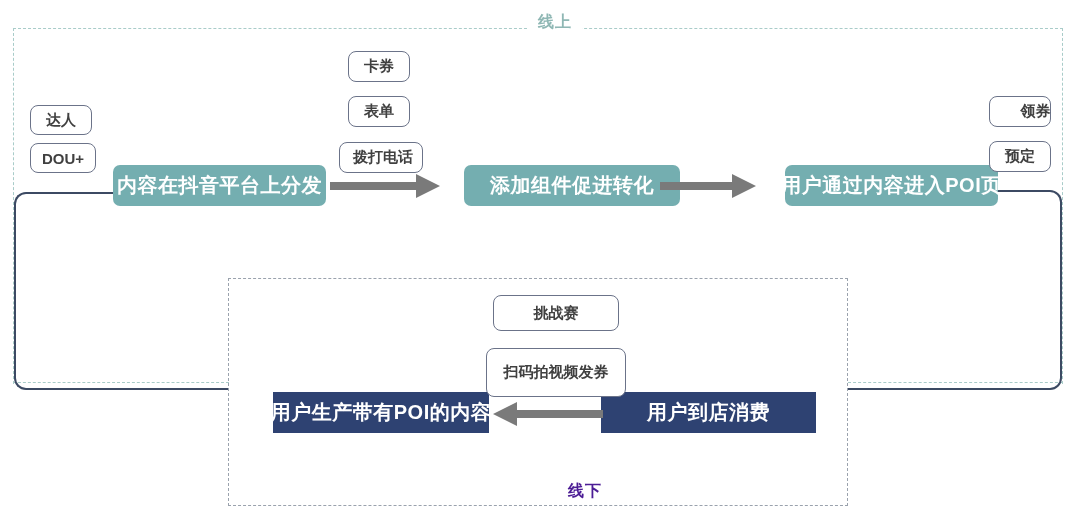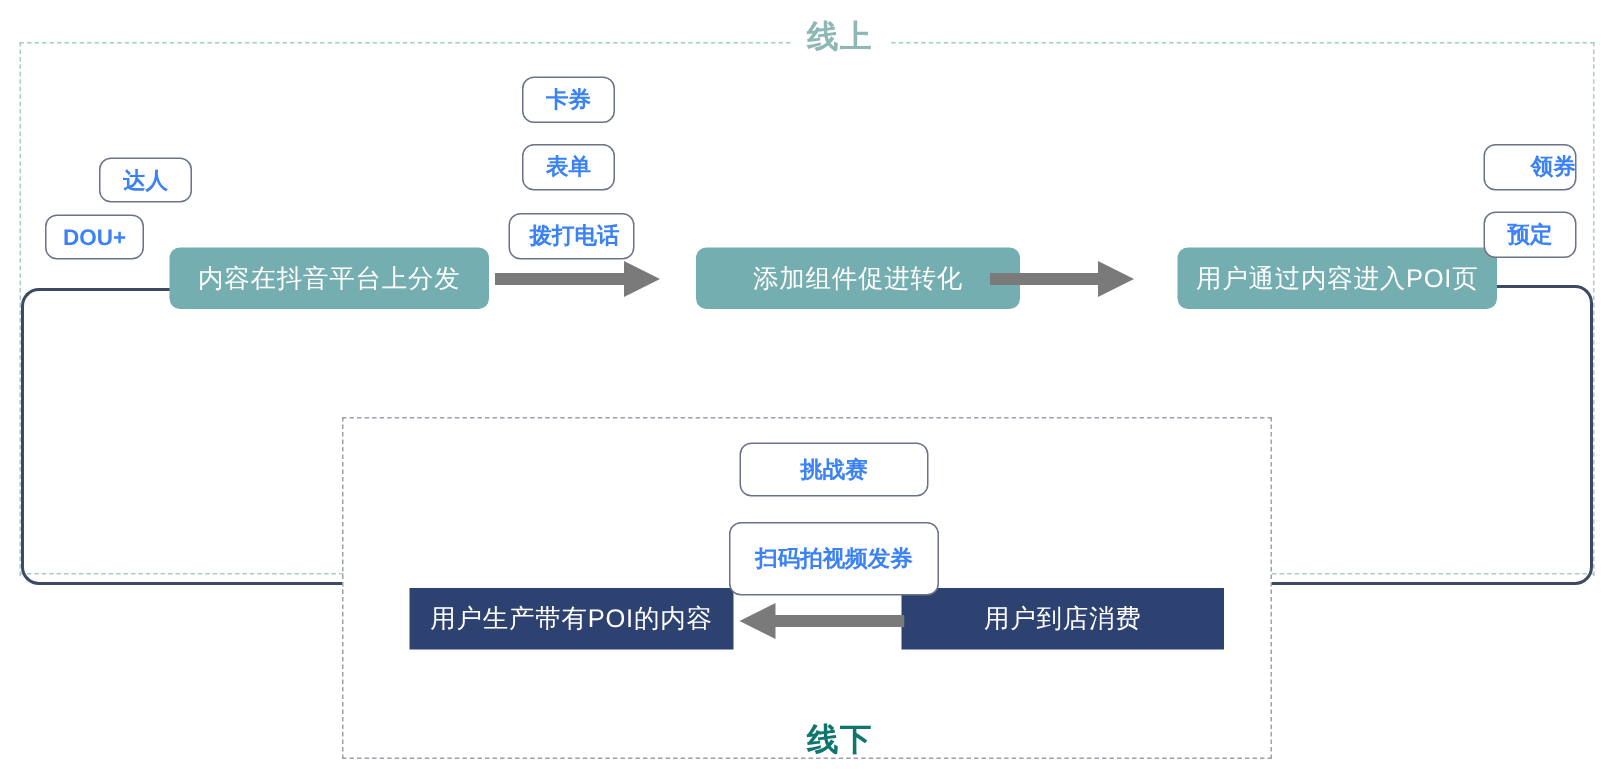--- a/index.html
+++ b/index.html
@@ -51,37 +51,37 @@
   .zone-offline {
     left: 228px;
     top: 278px;
     width: 620px;
     height: 228px;
     border: 1.5px dashed #9aa2ad;
   }
 
   .zone-title {
     position: absolute;
-    font-size: 21px;
+    font-size: 16px;
     font-weight: bold;
     letter-spacing: 1px;
     line-height: 1;
     background: #ffffff;
     padding: 0 10px;
     white-space: nowrap;
   }
   .zone-title-online {
     left: 528px;
     top: 14px;
     color: #8fb7b4;
   }
   .zone-title-offline {
-    left: 528px;
+    left: 558px;
     top: 483px;
-    color: #0f766e;
+    color: #4c1d95;
   }
 
   
   .loop {
     position: absolute;
     box-sizing: border-box;
     border: 2.5px solid #3c4a63;
     background: transparent;
   }
   .loop-left {
@@ -104,22 +104,22 @@
   }
 
   
   .pbox {
     position: absolute;
     box-sizing: border-box;
     display: flex;
     align-items: center;
     justify-content: center;
     color: #ffffff;
-    font-size: 17px;
-    font-weight: normal;
+    font-size: 20px;
+    font-weight: bold;
     letter-spacing: 0.5px;
     white-space: nowrap;
   }
   .pbox-teal {
     background: #74aeb0;
     border-radius: 7px;
   }
   .pbox-navy {
     background: #2e4272;
     border-radius: 0;
@@ -133,28 +133,28 @@
   
   .tag {
     position: absolute;
     box-sizing: border-box;
     display: flex;
     align-items: center;
     justify-content: center;
     border: 1.4px solid #6b7389;
     border-radius: 8px;
     background: #ffffff;
-    color: #3b82f6;
+    color: #404040;
     font-size: 15px;
     font-weight: bold;
     white-space: nowrap;
     padding: 0 8px;
     text-align: right;
   }
-  .tag-daren     { left: 30px;  top: 105px; width: 62px; height: 30px; margin-left: 36px; }
+  .tag-daren     { left: 30px;  top: 105px; width: 62px; height: 30px; }
   .tag-douplus   { left: 30px;  top: 143px; width: 66px; height: 30px; }
   .tag-kaquan    { left: 348px; top: 51px;  width: 62px; height: 31px; }
   .tag-biaodan   { left: 348px; top: 96px;  width: 62px; height: 31px; }
   .tag-dadadian  { left: 339px; top: 142px; width: 84px; height: 31px; padding-left: 12px; }
   .tag-lingquan  { left: 989px; top: 96px;  width: 62px; height: 31px; padding-left: 39px; }
   .tag-yuding    { left: 989px; top: 141px; width: 62px; height: 31px; }
   .tag-tiaozhan  { left: 493px; top: 295px; width: 126px; height: 36px; }
   .tag-saoma     { left: 486px; top: 348px; width: 140px; height: 49px; }
 
   

